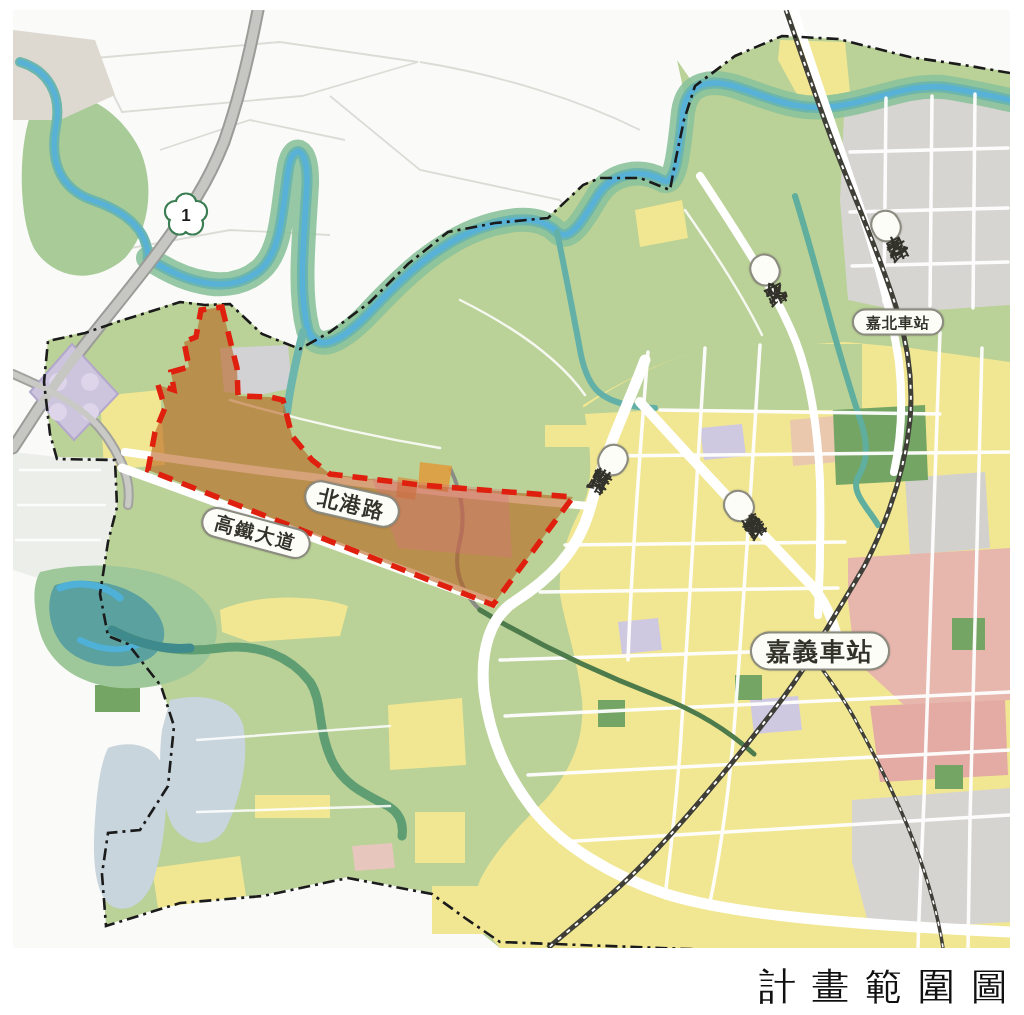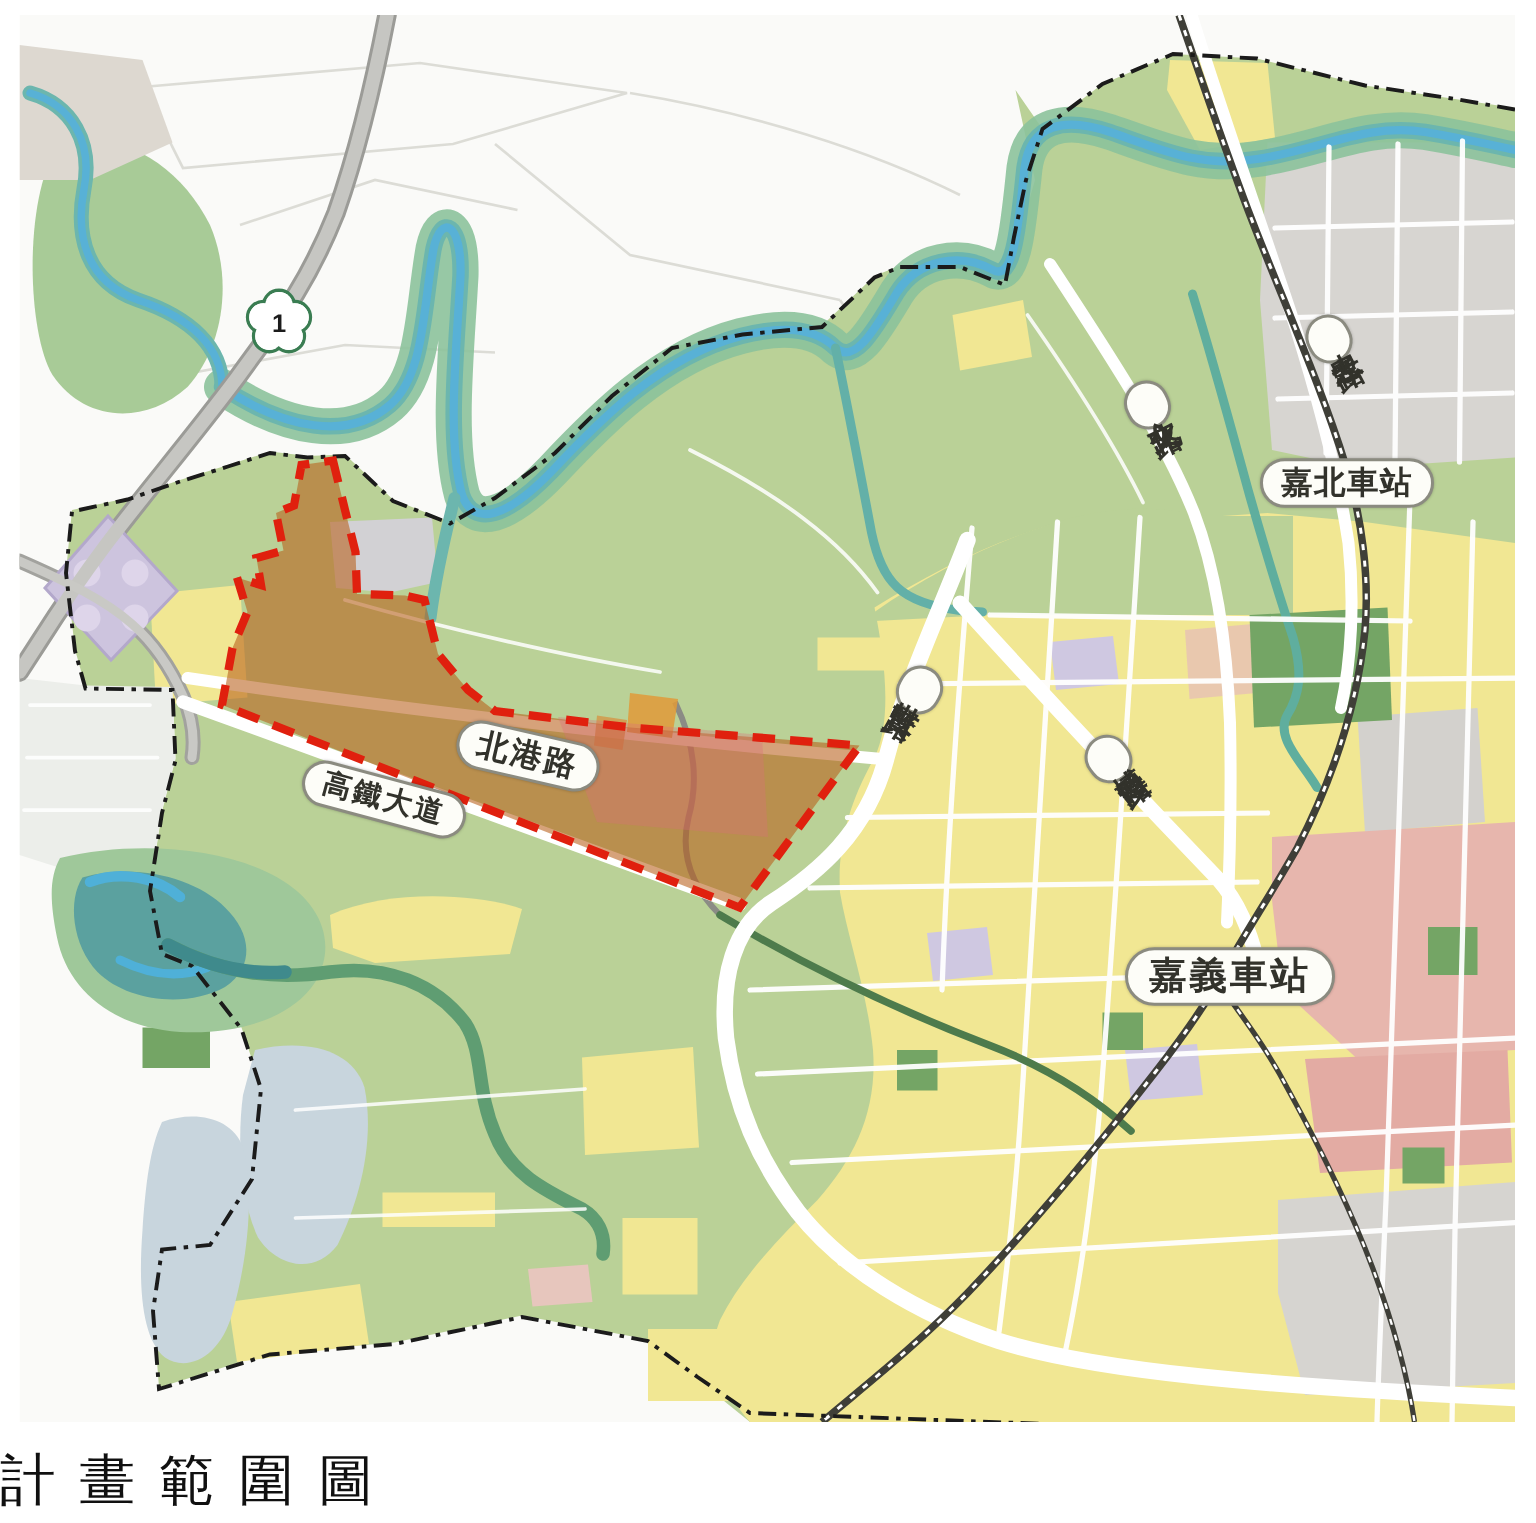--- a/index.html
+++ b/index.html
@@ -6,25 +6,25 @@
   #page{position:relative;width:1024px;height:1015px;background:#ffffff;overflow:hidden;
         font-family:"Liberation Sans","DejaVu Sans",sans-serif;}
   #map-art{position:absolute;left:0;top:0;}
   .pill{position:absolute;display:flex;align-items:center;justify-content:center;
         background:#fdfdf8;border:2px solid #8b8b80;border-radius:999px;
         color:#32322b;font-weight:700;white-space:nowrap;
         box-shadow:0 0 2px rgba(0,0,0,.25);line-height:1;}
   .pill-h{padding:4px 12px;font-size:21px;letter-spacing:2px;}
   .pill-v{writing-mode:vertical-rl;text-orientation:upright;padding:10px 3px;
           font-size:20px;letter-spacing:3px;}
-  .station{font-size:21px;padding:4px 12px;letter-spacing:1px;}
+  .station{font-size:15px;padding:4px 12px;letter-spacing:1px;}
   .station-big{font-size:25px;padding:5px 14px;letter-spacing:2px;text-align:right;}
   #shield-num{position:absolute;left:186px;top:216px;transform:translate(-50%,-50%);
         font-size:17px;font-weight:700;color:#1c1c1c;}
-  #caption{position:absolute;left:0;right:0;top:962px;text-align:left;
+  #caption{position:absolute;left:0;right:0;top:962px;text-align:right;
         font-family:"Liberation Serif","DejaVu Serif",serif;
         font-size:37px;letter-spacing:16px;color:#101010;}
 </style>
 </head>
 <body>
 
 <div id="page">
 
 <svg id="map-art" width="1024" height="1015" viewBox="0 0 1024 1015" xmlns="http://www.w3.org/2000/svg">
   <defs>

